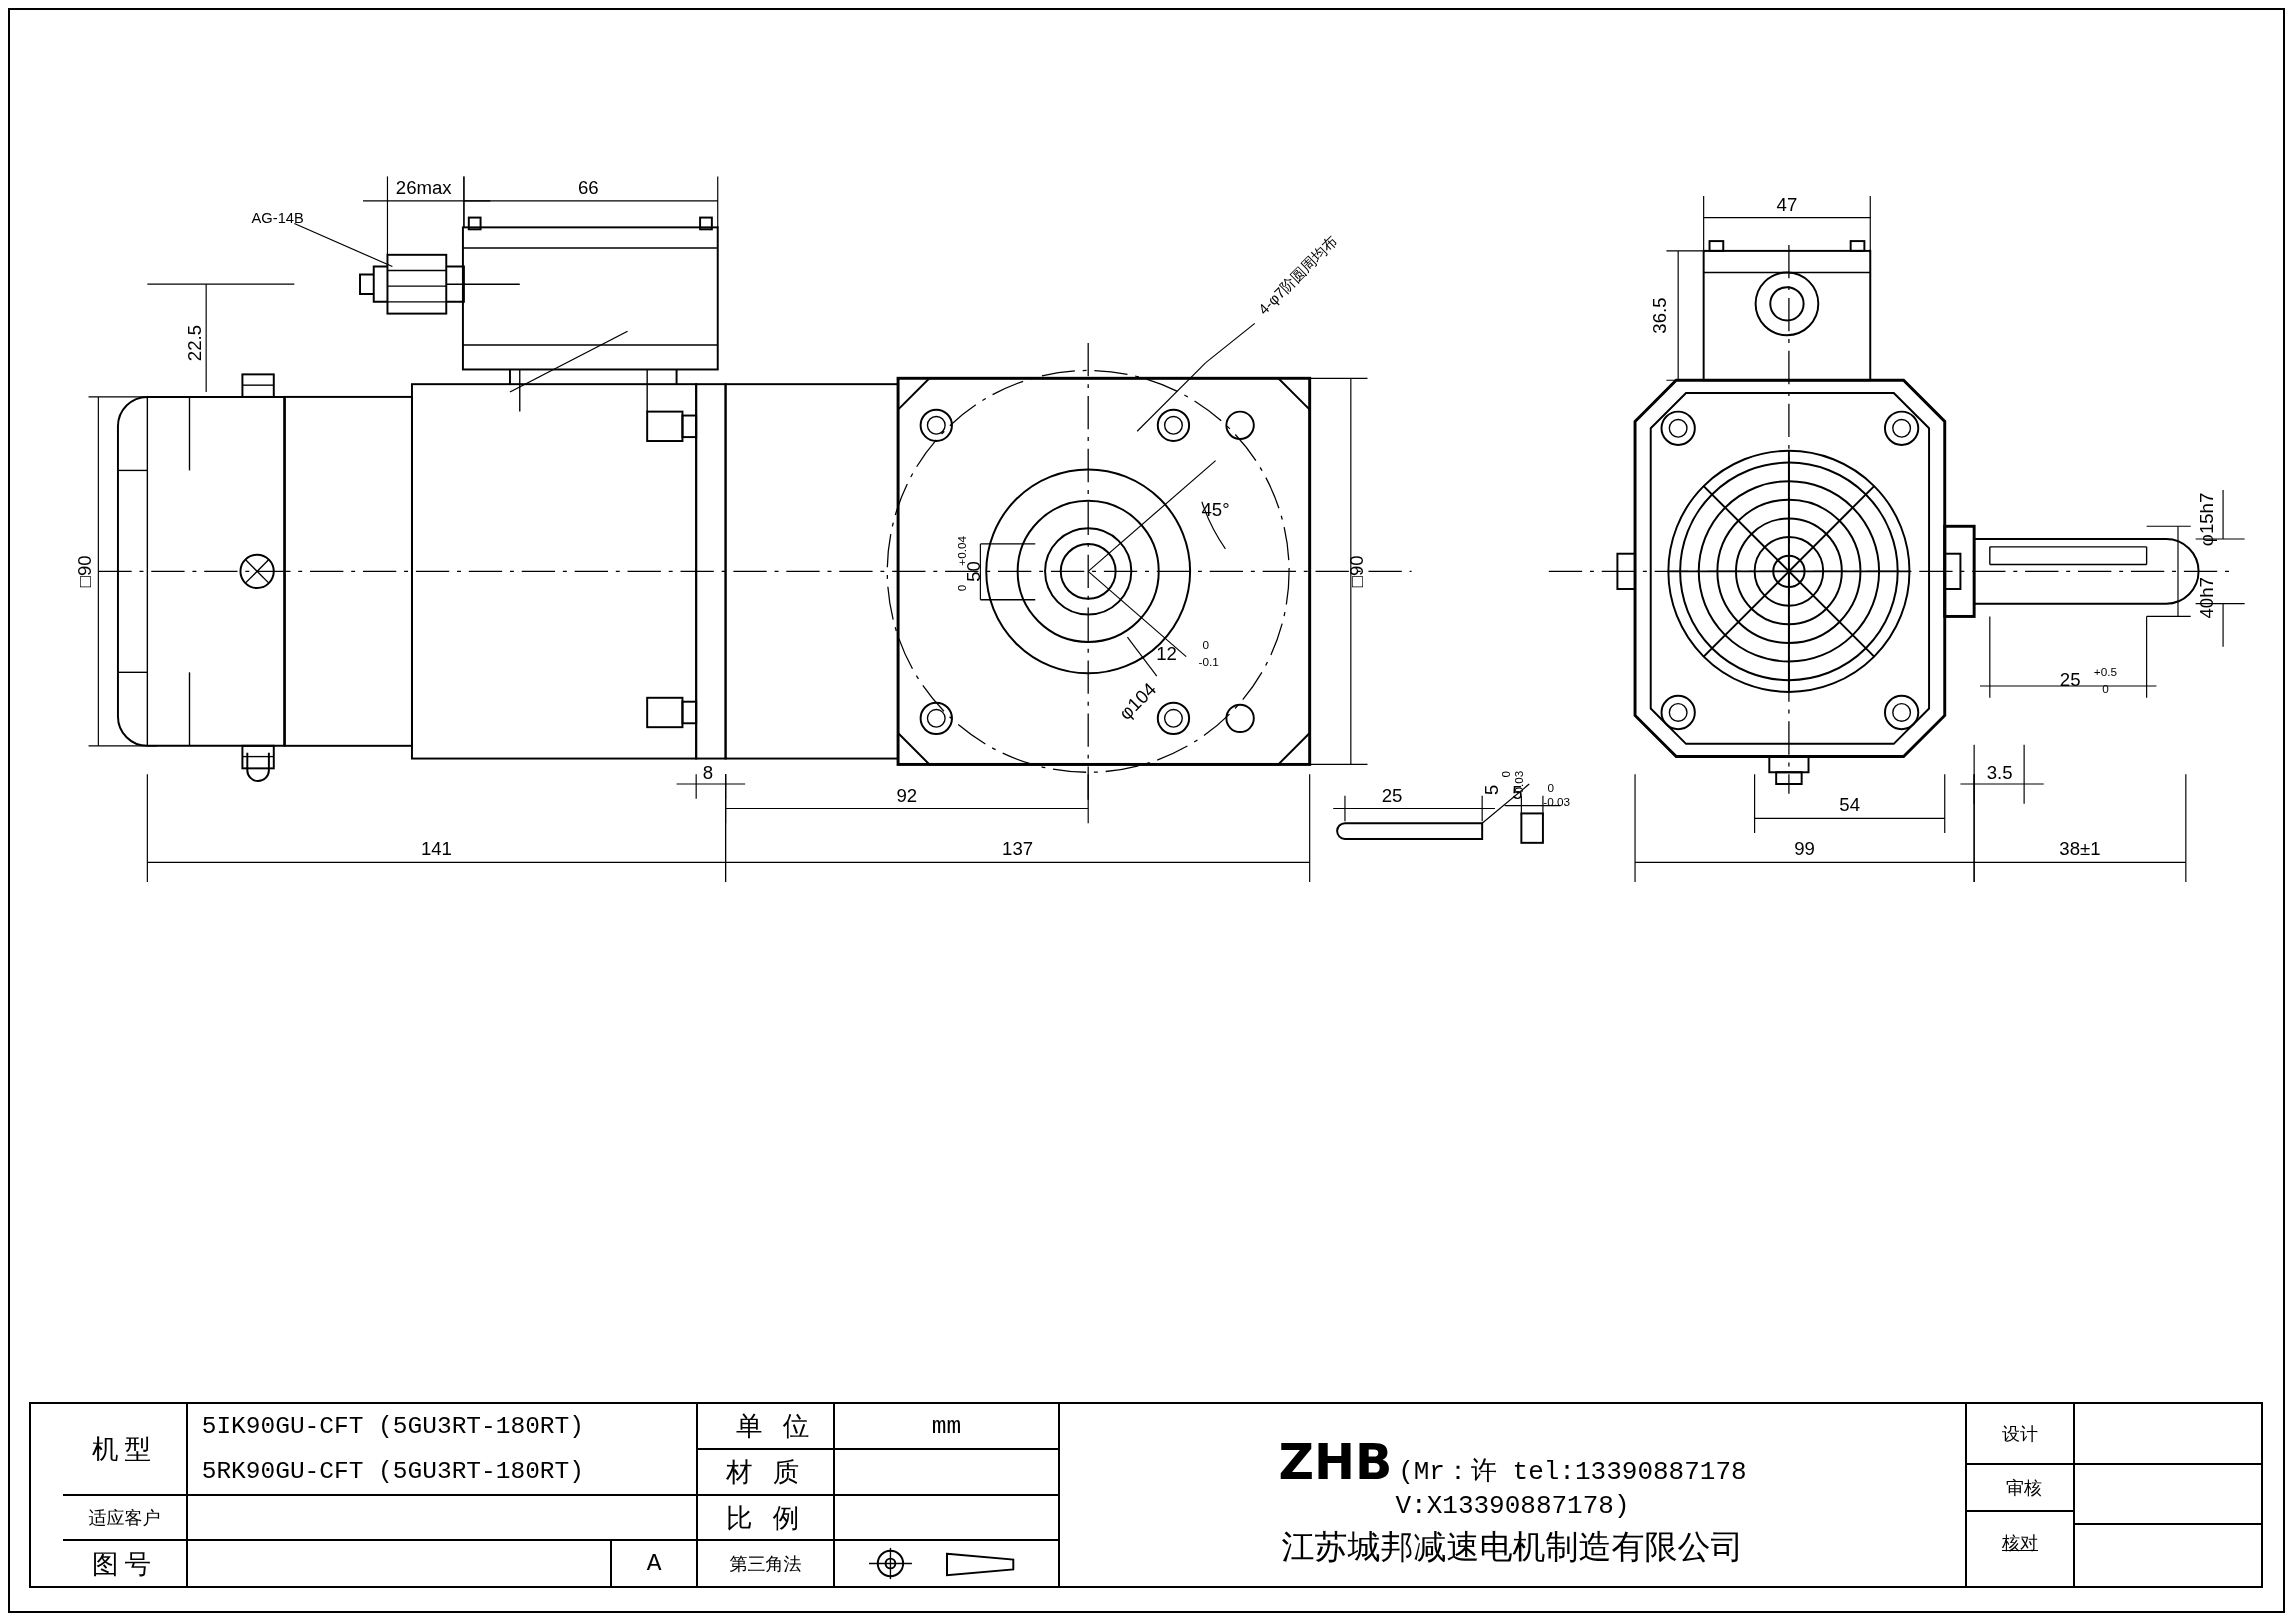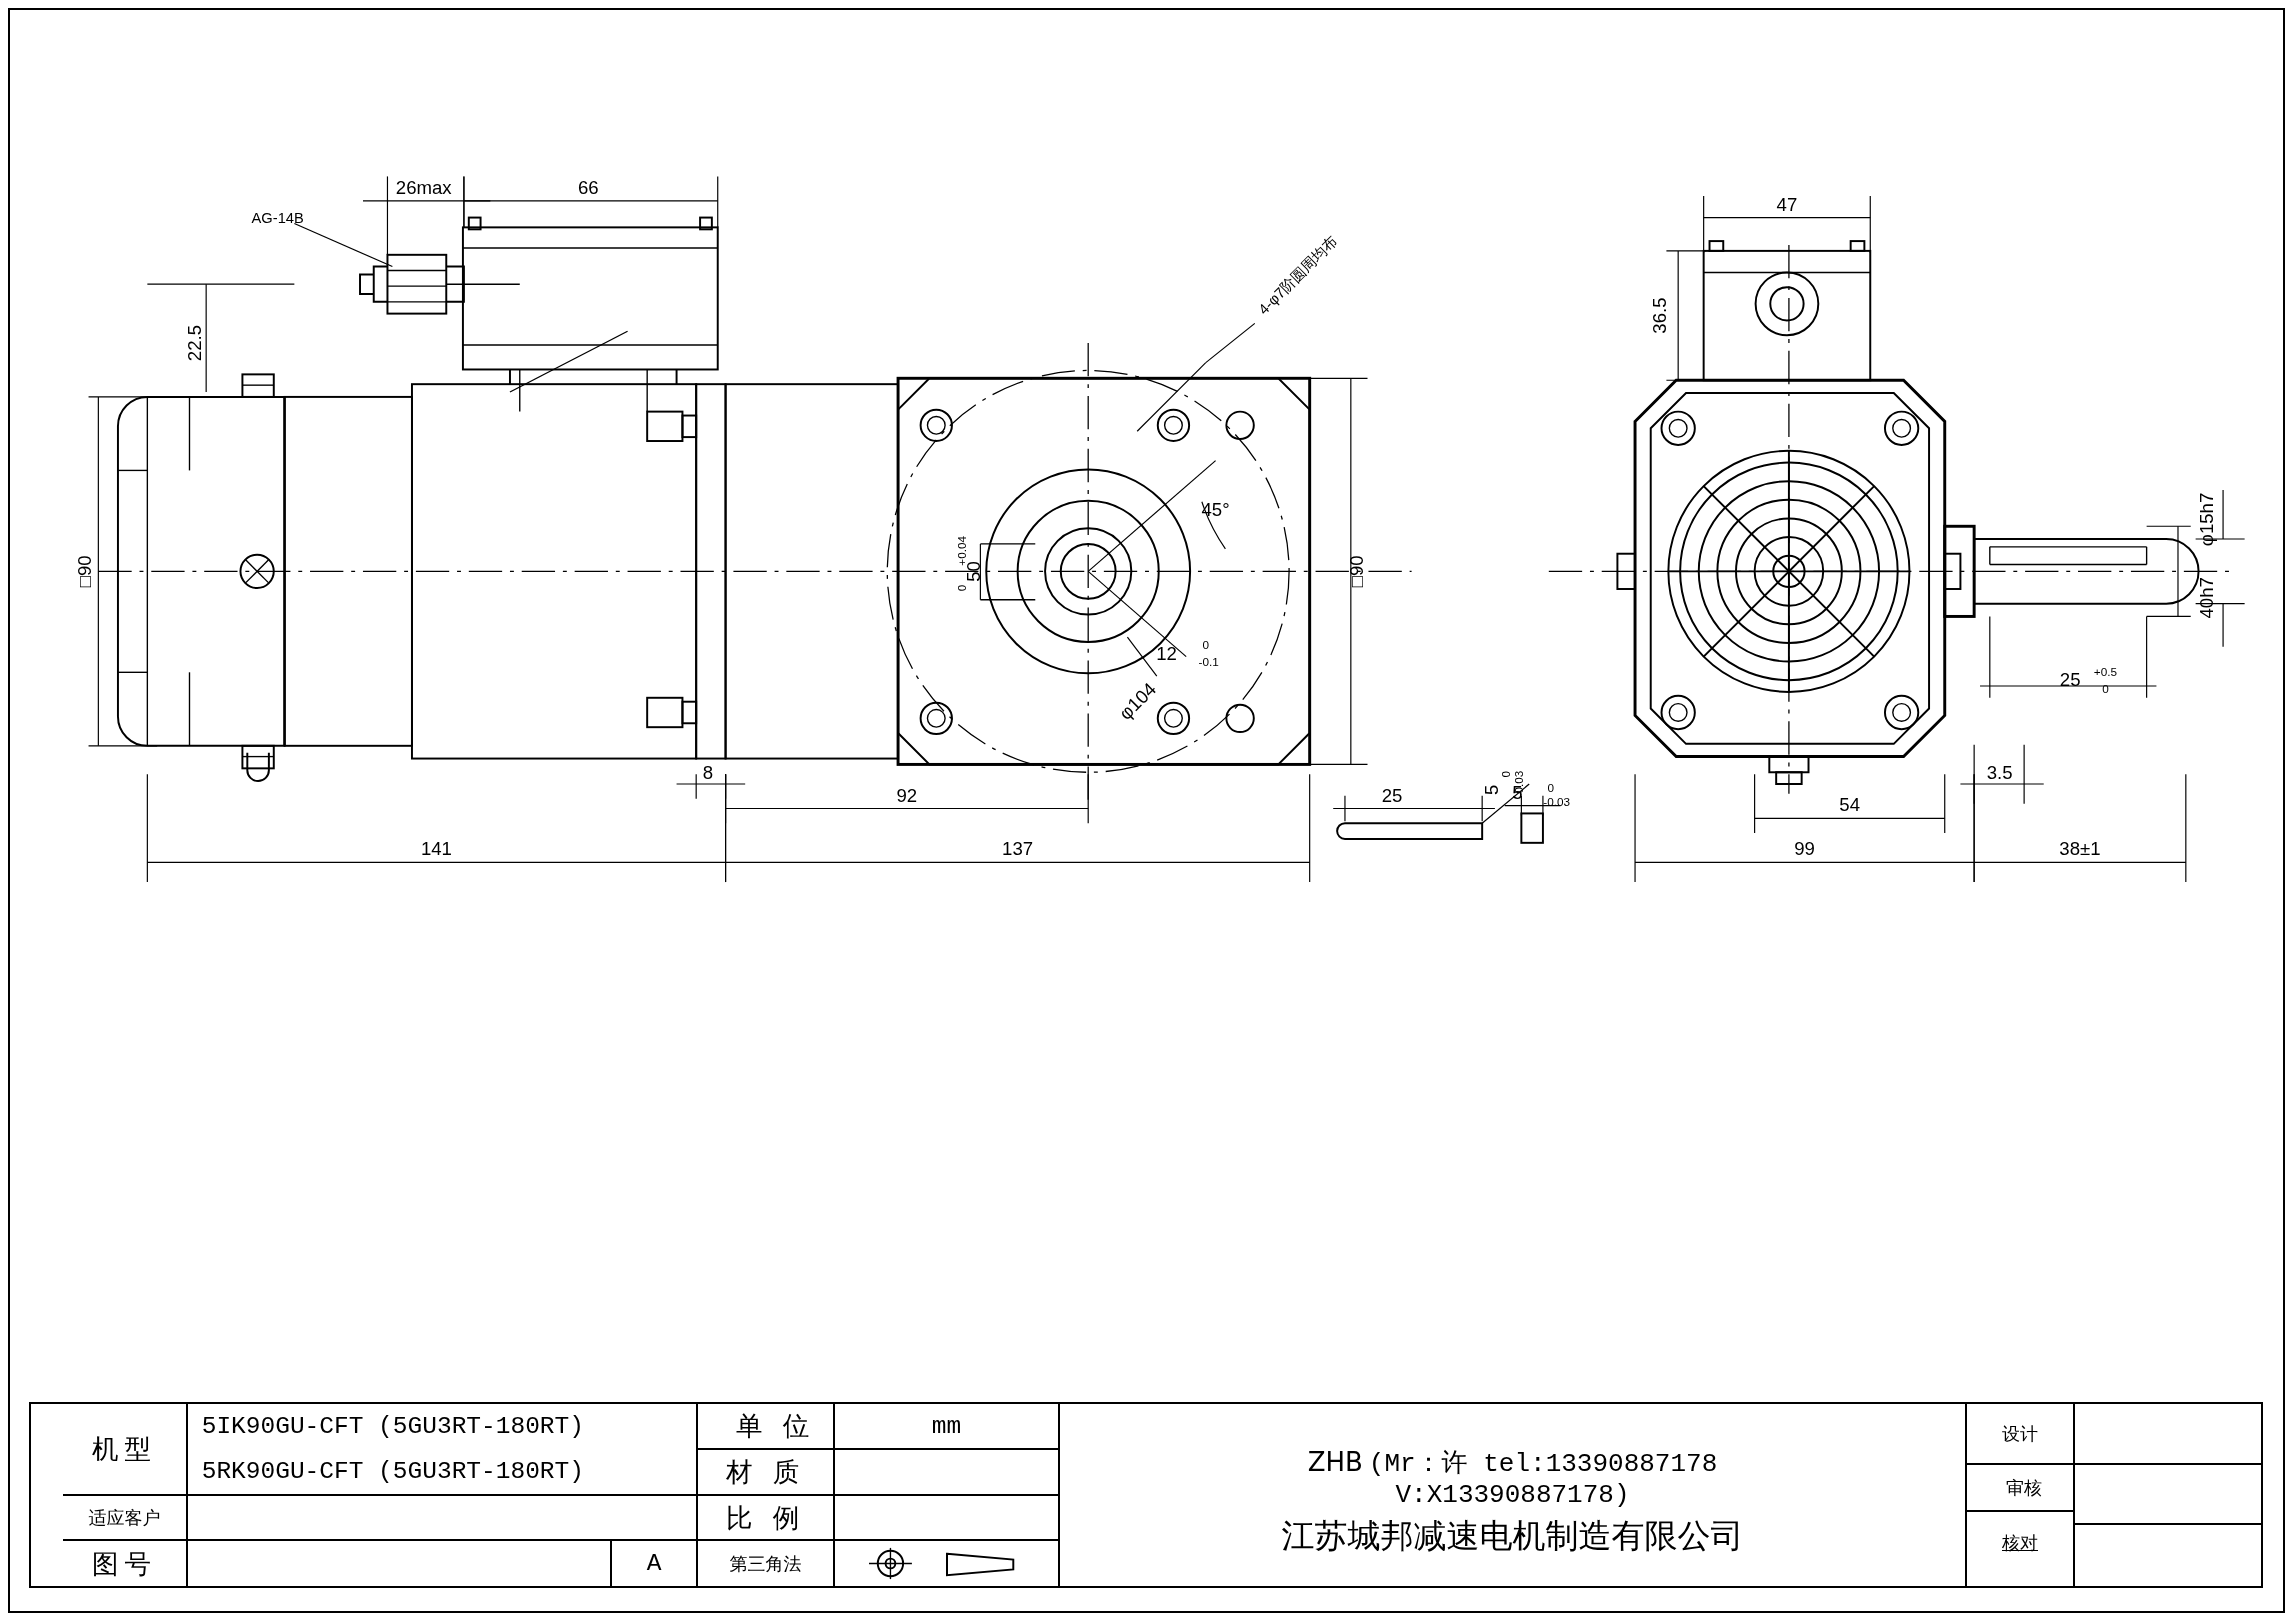--- a/index.html
+++ b/index.html
@@ -28,21 +28,21 @@
     position:absolute;left:29px;top:1402px;width:2234px;height:186px;
     border:2.9px solid #000;box-sizing:border-box;display:flex;
   }
   .tb-col{display:flex;flex-direction:column;box-sizing:border-box;}
   .tb-row{box-sizing:border-box;display:flex;align-items:center;justify-content:center;border-bottom:2px solid #000;}
   .tb-row:last-child{border-bottom:none;}
   .cn{font-family:"DejaVu Sans", sans-serif;font-size:26.5px;letter-spacing:5.9px;}
   .cn-nospace{font-family:"DejaVu Sans", sans-serif;font-size:18px;}
   .mono{font-family:"Liberation Mono", monospace;font-size:24.5px;}
   .mono-s{font-family:"Liberation Mono", monospace;font-size:26px;text-align:right;}
-  .zhb{font-family:"DejaVu Sans", sans-serif;font-size:26px;font-weight:normal;}
+  .zhb{font-family:"DejaVu Sans", sans-serif;font-size:49px;font-weight:bold;}
   .company{font-family:"DejaVu Sans", sans-serif;font-size:33px;}
 </style>
 </head>
 <body>
 
 <div id="sheet">
   <div class="border-outer"></div>
 
   <svg class="draw" viewBox="0 0 2339 1653">
 

